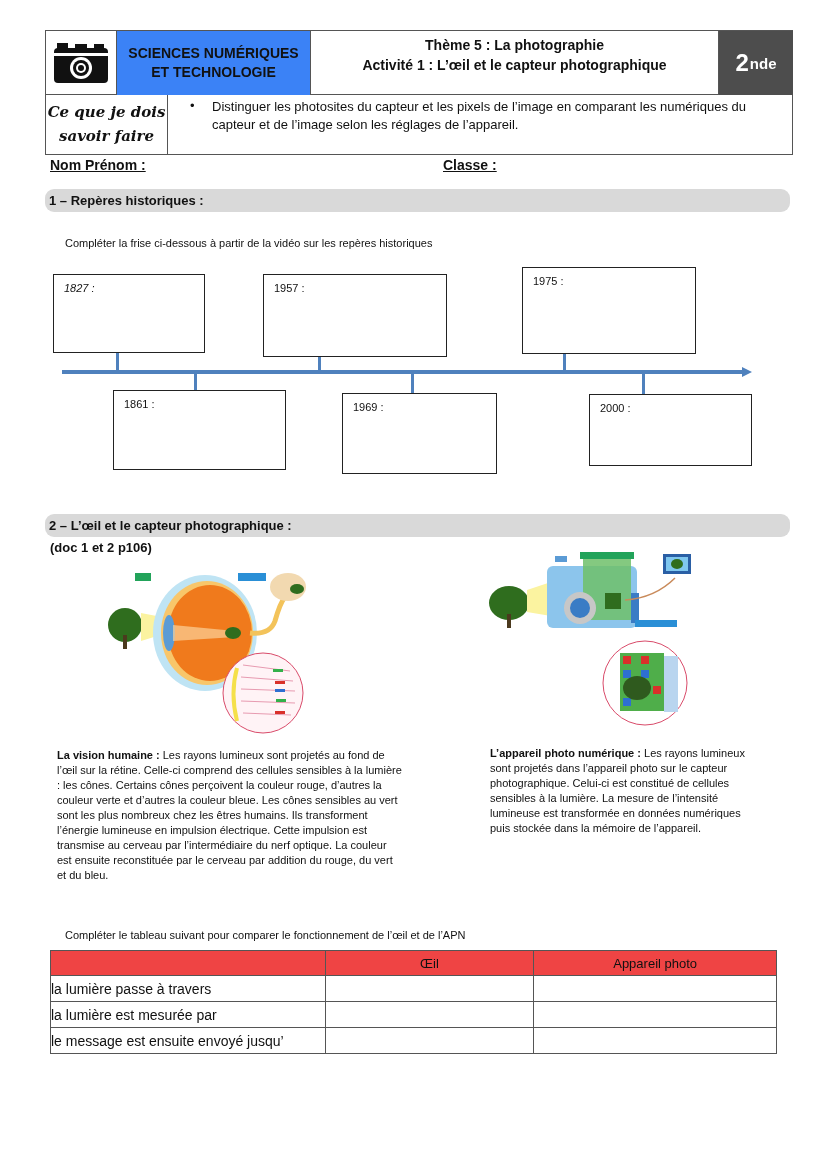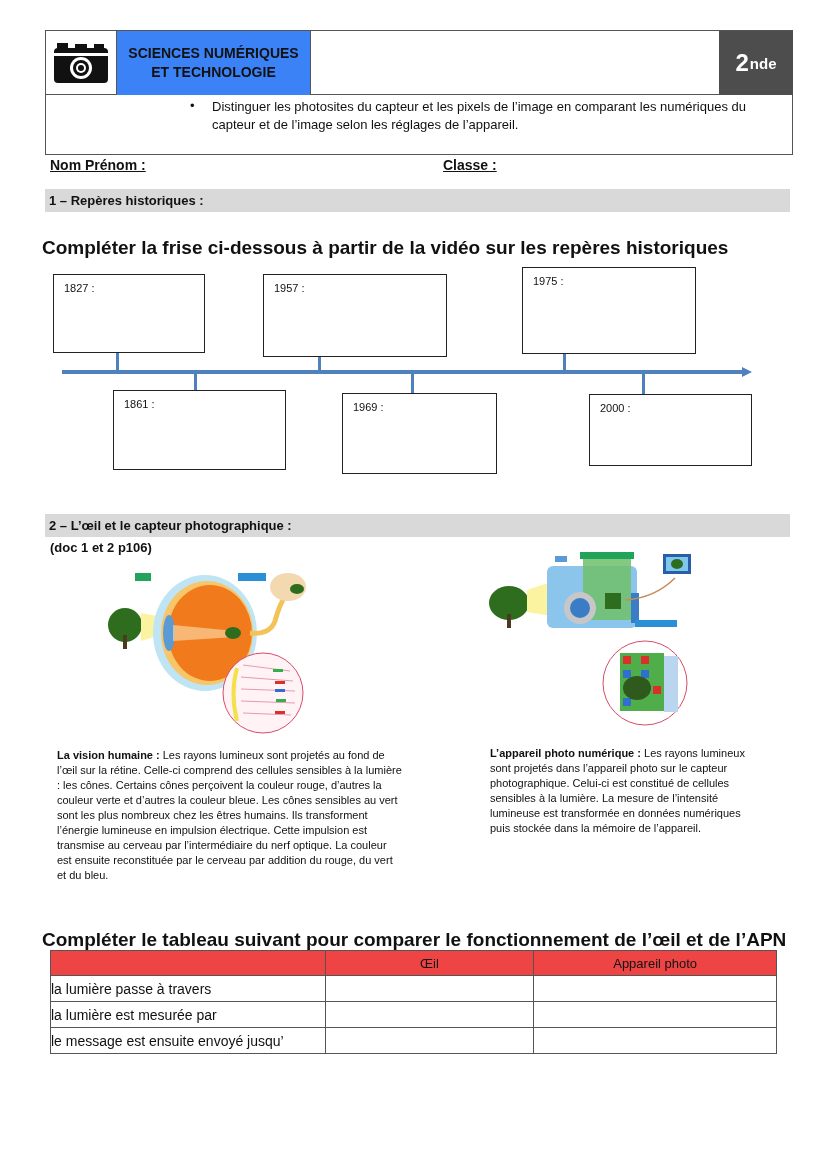--- a/index.html
+++ b/index.html
@@ -15,22 +15,22 @@
   .hdr-level { position: absolute; left: 673px; top: 0; width: 74px; height: 64px; background: #4d4d4d; color: #fff; display: flex; align-items: center; justify-content: center; font-weight: bold; font-size: 24px; }
   .hdr-level sup { font-size: 15px; vertical-align: 9px; margin-left: 1px; }
   .hdr-row2 { position: absolute; left: 0; top: 64px; width: 100%; height: 60px; }
   .hdr-skill-label { position: absolute; left: 0; top: 0; width: 122px; height: 60px; border-right: 1px solid #555; text-align: center; font-family: "DejaVu Serif", serif; font-style: italic; font-weight: bold; font-size: 15px; line-height: 24px; padding-top: 5px; }
   .hdr-skill-text { position: absolute; left: 122px; top: 0; right: 0; height: 60px; font-size: 13px; line-height: 18px; padding: 3px 6px 0 44px; }
   .hdr-skill-text .bullet { position: absolute; left: 22px; top: 2px; }
 
   .namefield { position: absolute; top: 157px; font-weight: bold; font-size: 14px; text-decoration: underline; }
 
   
-  .section-bar { position: absolute; left: 45px; width: 745px; height: 23px; background: #d9d9d9; font-weight: bold; font-size: 13px; line-height: 23px; padding-left: 4px; }
-  .instr { position: absolute; left: 42px; font-weight: bold; font-size: 19px; }
+  .section-bar { position: absolute; left: 45px; width: 745px; height: 23px; background: #d9d9d9; font-weight: bold; font-size: 13px; line-height: 23px; padding-left: 4px; border-radius: 9px; }
+  .instr { position: absolute; left: 65px; font-weight: normal; font-size: 11px; }
 
   
   .tl-box { position: absolute; border: 1.5px solid #222; background: #fff; font-size: 11px; padding: 7px 0 0 10px; }
   .tl-axis { position: absolute; left: 62px; top: 370px; width: 682px; height: 4px; background: #4f81bd; }
   .tl-arrow { position: absolute; left: 742px; top: 367px; width: 0; height: 0; border-top: 5px solid transparent; border-bottom: 5px solid transparent; border-left: 10px solid #4f81bd; }
   .tl-tick { position: absolute; width: 3px; background: #4f81bd; }
 
   
   .doc-ref { position: absolute; left: 50px; top: 540px; font-weight: bold; font-size: 13px; text-align: right; }
   .figure { position: absolute; }
@@ -55,26 +55,34 @@
         <rect x="23" y="3" width="12" height="4" fill="#111"></rect>
         <rect x="42" y="3" width="10" height="4" fill="#111"></rect>
         <rect x="2" y="12" width="54" height="3" fill="#fff"></rect>
         <circle cx="29" cy="27" r="11" fill="#fff"></circle>
         <circle cx="29" cy="27" r="8" fill="#111"></circle>
         <circle cx="29" cy="27" r="5" fill="#fff"></circle>
         <circle cx="29" cy="27" r="3" fill="#111"></circle>
       </svg>
     </div>
     <div class="hdr-subject">SCIENCES NUMÉRIQUES ET TECHNOLOGIE</div>
+    <div class="hdr-title">
+      <div>Thème 5 : La photographie</div>
+      <div>Activité 1 : L’œil et le capteur photographique</div>
+    </div>
     <div class="hdr-level">
       <span>2</span>
         <sup>nde</sup>
     </div>
   </div>
   <div class="hdr-row2">
+    <div class="hdr-skill-label">
+      <div>Ce que je dois</div>
+      <div>savoir faire</div>
+    </div>
     <div class="hdr-skill-text">
       <span class="bullet">•</span>
       <span>Distinguer les photosites du capteur et les pixels de l’image en comparant les numériques du capteur et de l’image selon les réglages de l’appareil.</span>
     </div>
   </div>
 </div>
 
 <div class="namefield" style="left:50px;">Nom Prénom :</div>
 <div class="namefield" style="left:443px;">Classe :</div>
 
@@ -85,21 +93,21 @@
   <div class="tl-axis"></div>
   <div class="tl-arrow"></div>
 
   <div class="tl-tick" style="left:116px; top:353px; height:18px;"></div>
   <div class="tl-tick" style="left:194px; top:373px; height:18px;"></div>
   <div class="tl-tick" style="left:318px; top:356px; height:15px;"></div>
   <div class="tl-tick" style="left:411px; top:373px; height:21px;"></div>
   <div class="tl-tick" style="left:563px; top:353px; height:18px;"></div>
   <div class="tl-tick" style="left:642px; top:373px; height:21px;"></div>
 
-  <div class="tl-box" style="left:53px; top:274px; width:152px; height:79px;">
+  <div class="tl-box" style="left:53px; top:274px; width:152px; height:79px;font-style:italic;">
     <span>1827 :</span>
   </div>
   <div class="tl-box" style="left:113px; top:390px; width:173px; height:80px;">
     <span>1861 :</span>
   </div>
   <div class="tl-box" style="left:263px; top:274px; width:184px; height:83px;">
     <span>1957 :</span>
   </div>
   <div class="tl-box" style="left:342px; top:393px; width:155px; height:81px;">
     <span>1969 :</span>

